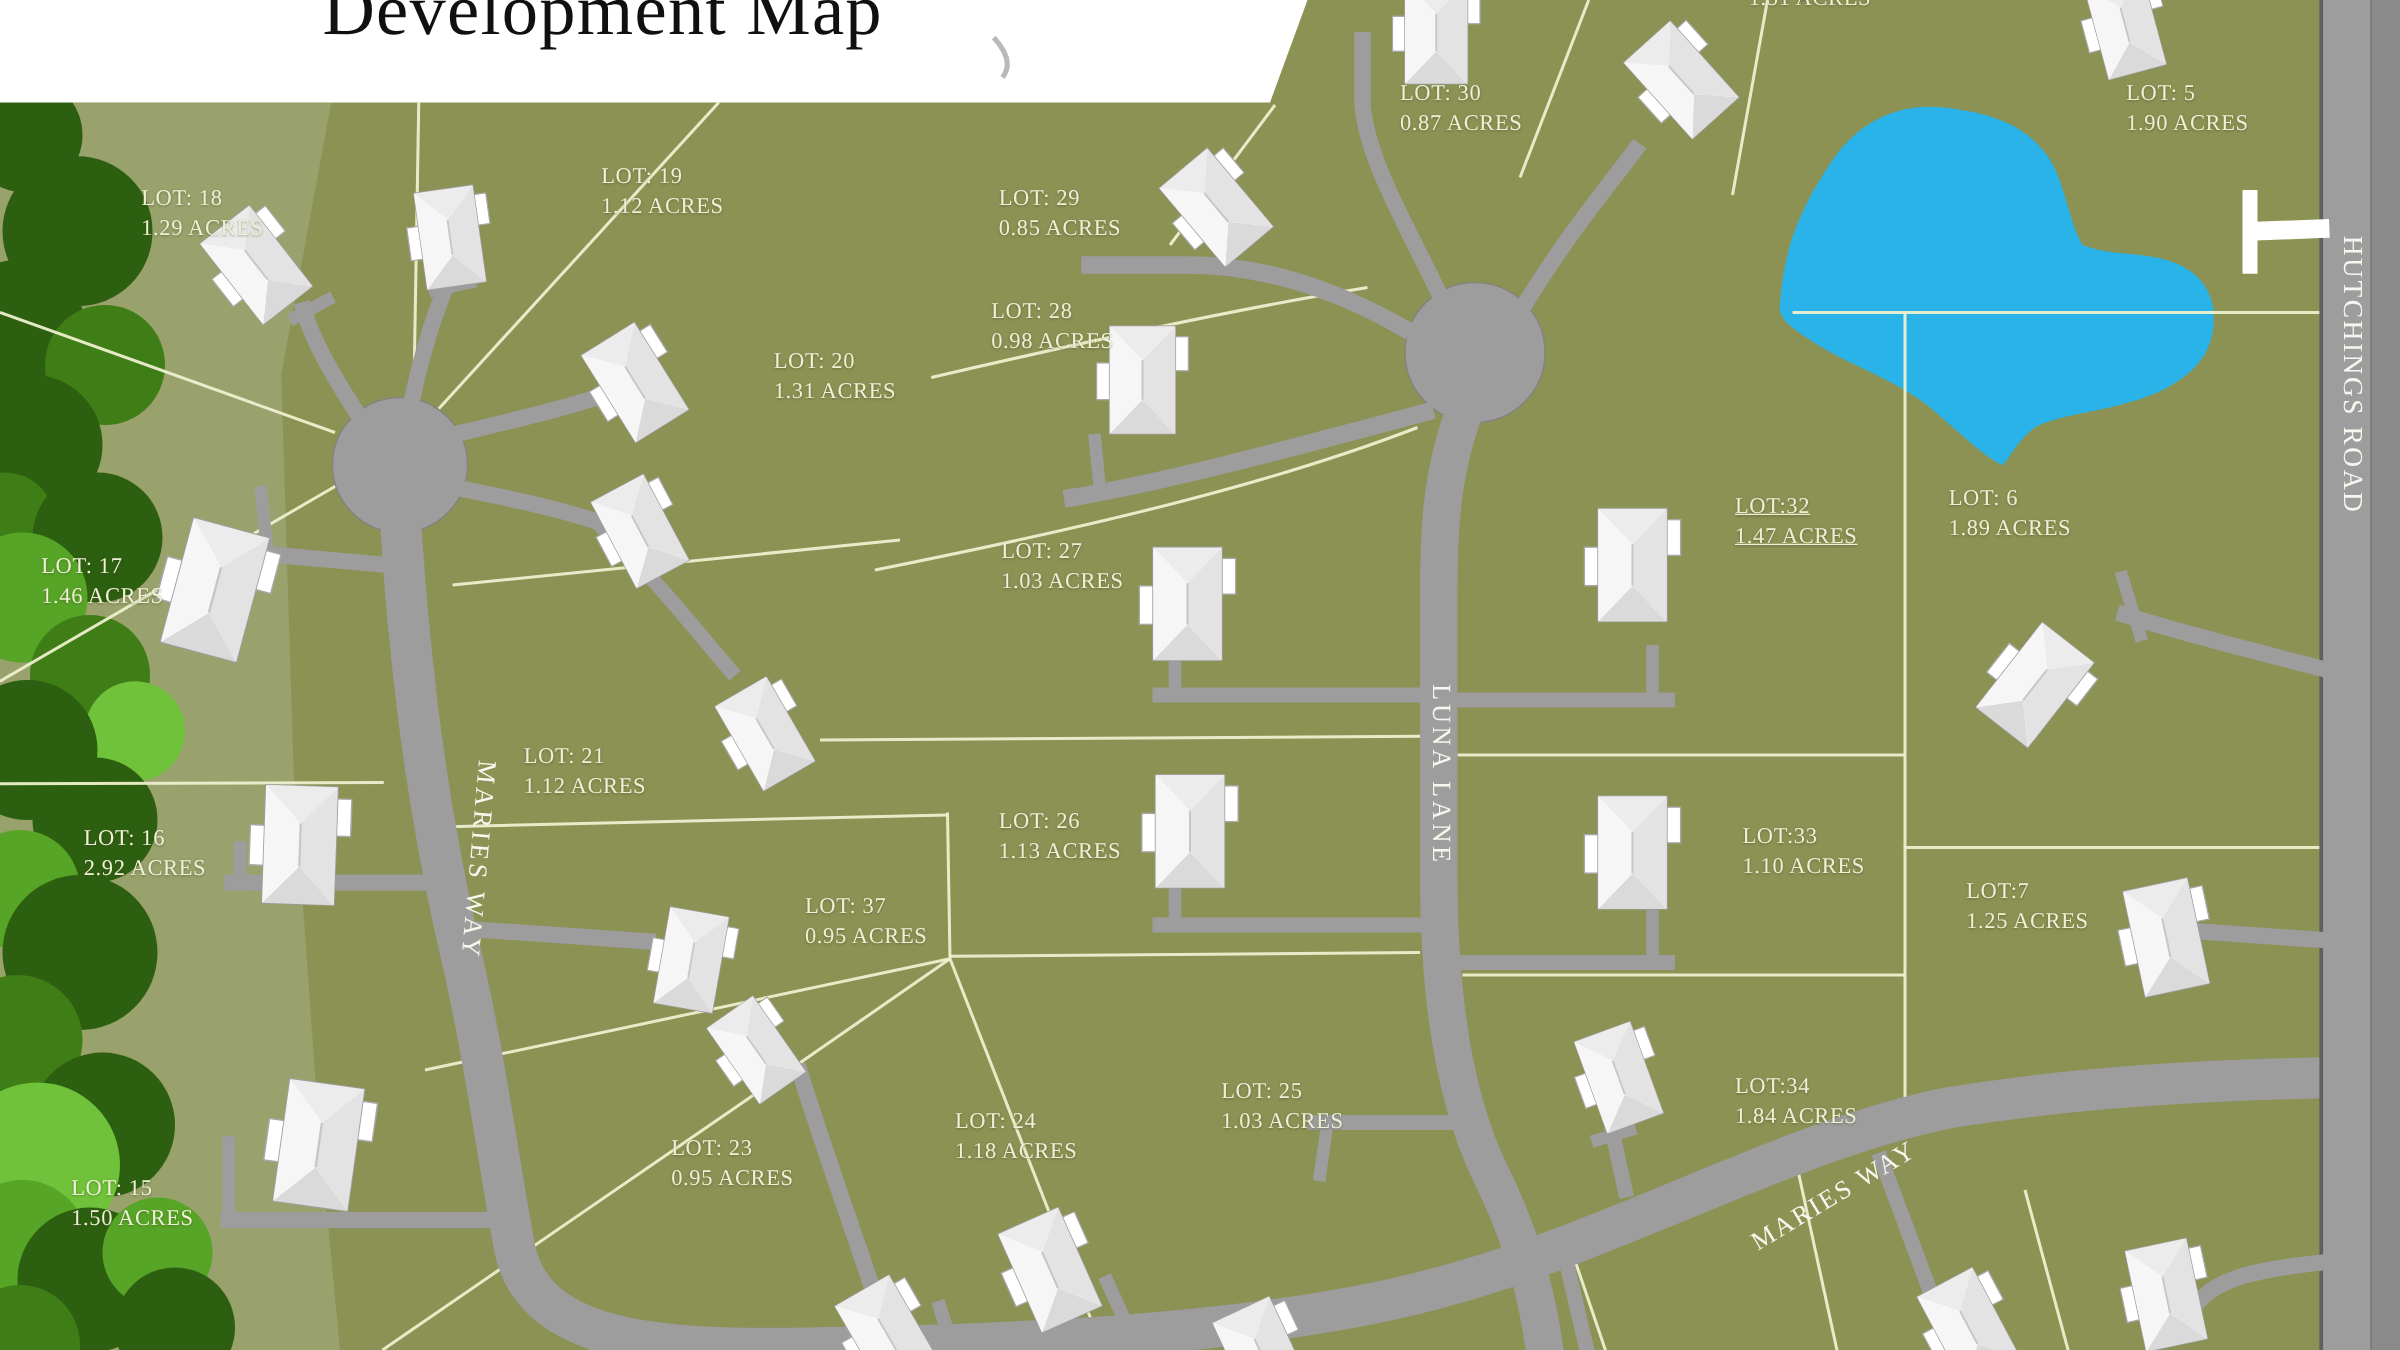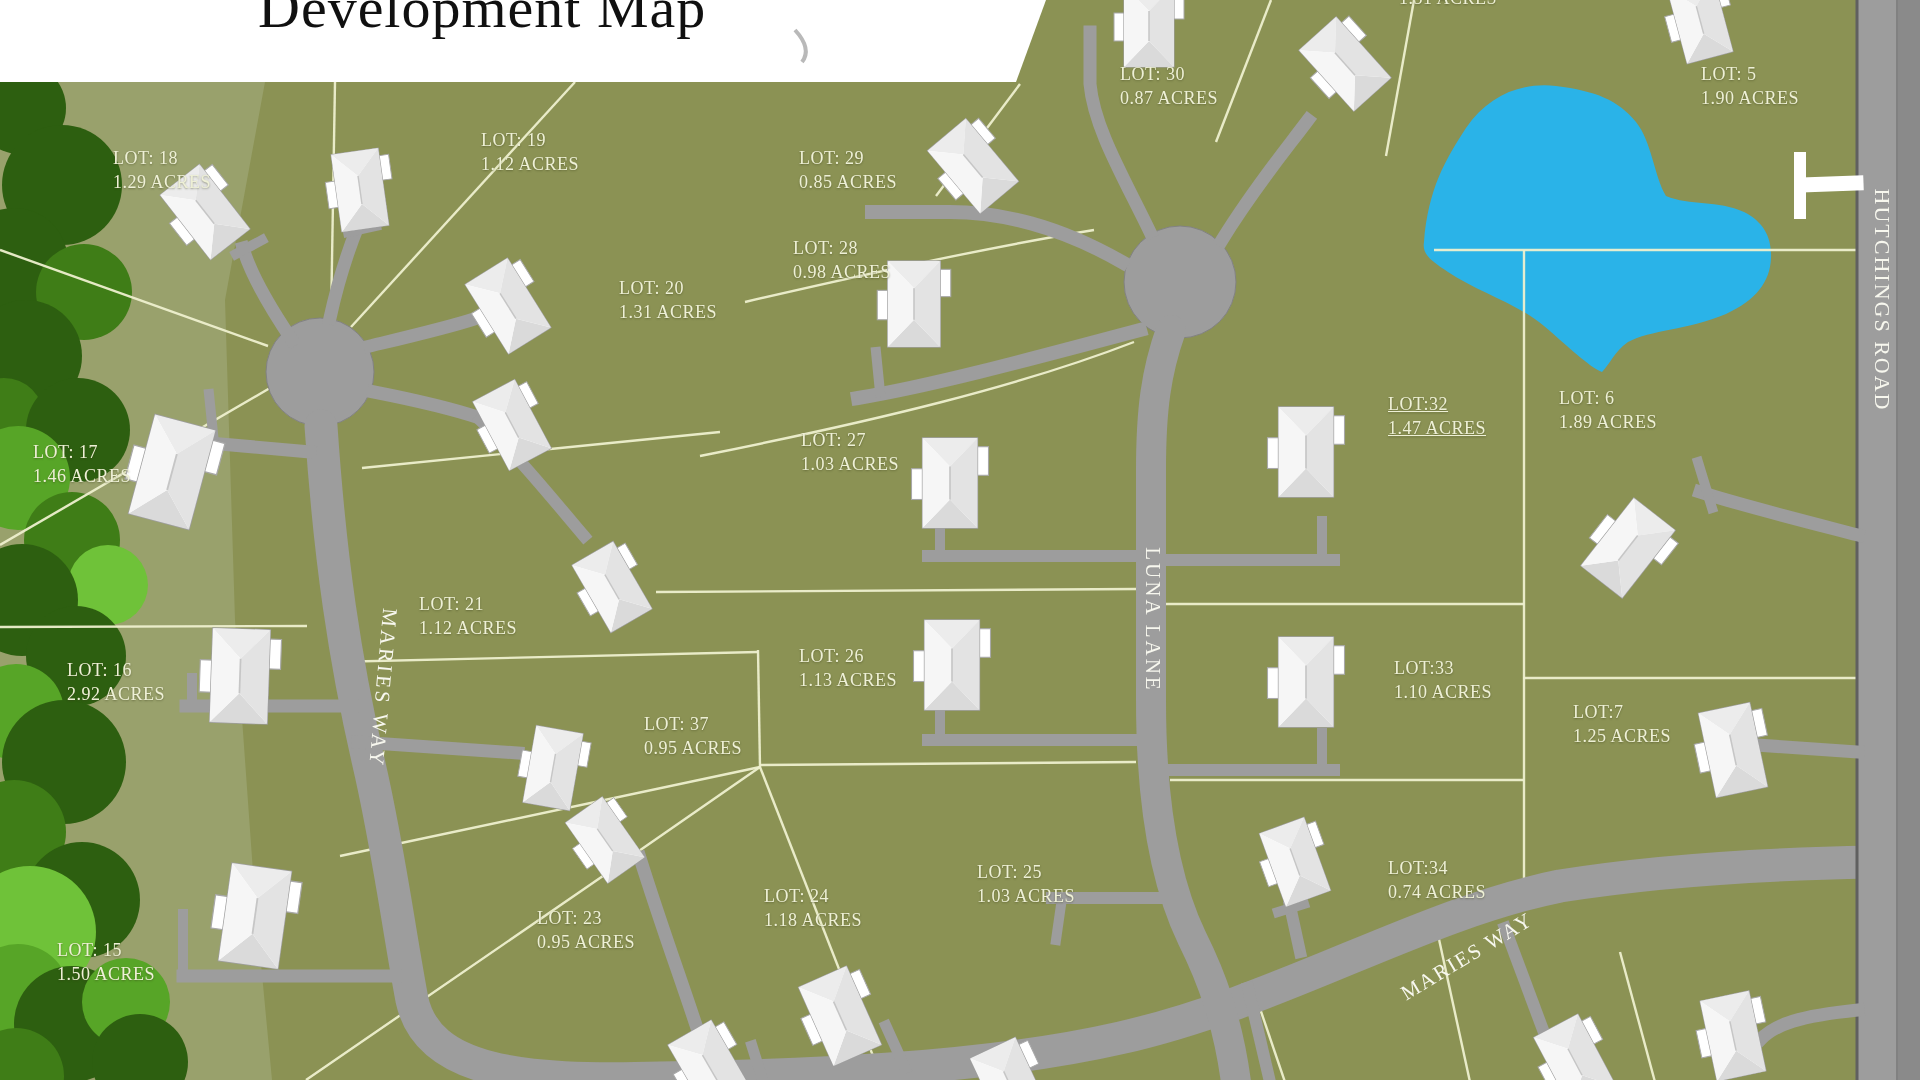--- a/index.html
+++ b/index.html
@@ -427,18 +427,18 @@
       <div class="lot-label" style="left: 1608px; top: 386px;"><span>LOT: 6</span><span class="l2">1.89 ACRES</span></div>
       <div class="lot-label" style="left: 850px; top: 428px;"><span>LOT: 27</span><span class="l2">1.03 ACRES</span></div>
       <div class="lot-label" style="left: 468px; top: 592px;"><span>LOT: 21</span><span class="l2">1.12 ACRES</span></div>
       <div class="lot-label" style="left: 92px; top: 658px; margin-left: 24px;"><span>LOT: 16</span><span class="l2">2.92 ACRES</span></div>
       <div class="lot-label" style="left: 1443px; top: 656px;"><span>LOT:33</span><span class="l2">1.10 ACRES</span></div>
       <div class="lot-label" style="left: 848px; top: 644px;"><span>LOT: 26</span><span class="l2">1.13 ACRES</span></div>
       <div class="lot-label" style="left: 693px; top: 712px;"><span>LOT: 37</span><span class="l2">0.95 ACRES</span></div>
       <div class="lot-label" style="left: 1622px; top: 700px;"><span>LOT:7</span><span class="l2">1.25 ACRES</span></div>
       <div class="lot-label" style="left: 106px; top: 938px;"><span>LOT: 15</span><span class="l2">1.50 ACRES</span></div>
       <div class="lot-label" style="left: 1026px; top: 824px; margin-top: 36px;"><span>LOT: 25</span><span class="l2">1.03 ACRES</span></div>
-      <div class="lot-label" style="left: 1437px; top: 856px;"><span>LOT:34</span><span class="l2">0.74 ACRES</span></div>
+      <div class="lot-label" style="left: 1437px; top: 856px;"><span>LOT:34</span><span class="l2">1.84 ACRES</span></div>
       <div class="lot-label" style="left: 813px; top: 884px;"><span>LOT: 24</span><span class="l2">1.18 ACRES</span></div>
       <div class="lot-label" style="left: 586px; top: 906px;"><span>LOT: 23</span><span class="l2">0.95 ACRES</span></div>
     </div>
   <div id="title-banner-text">Development Map</div>
 </div>
 
 </body></html>

